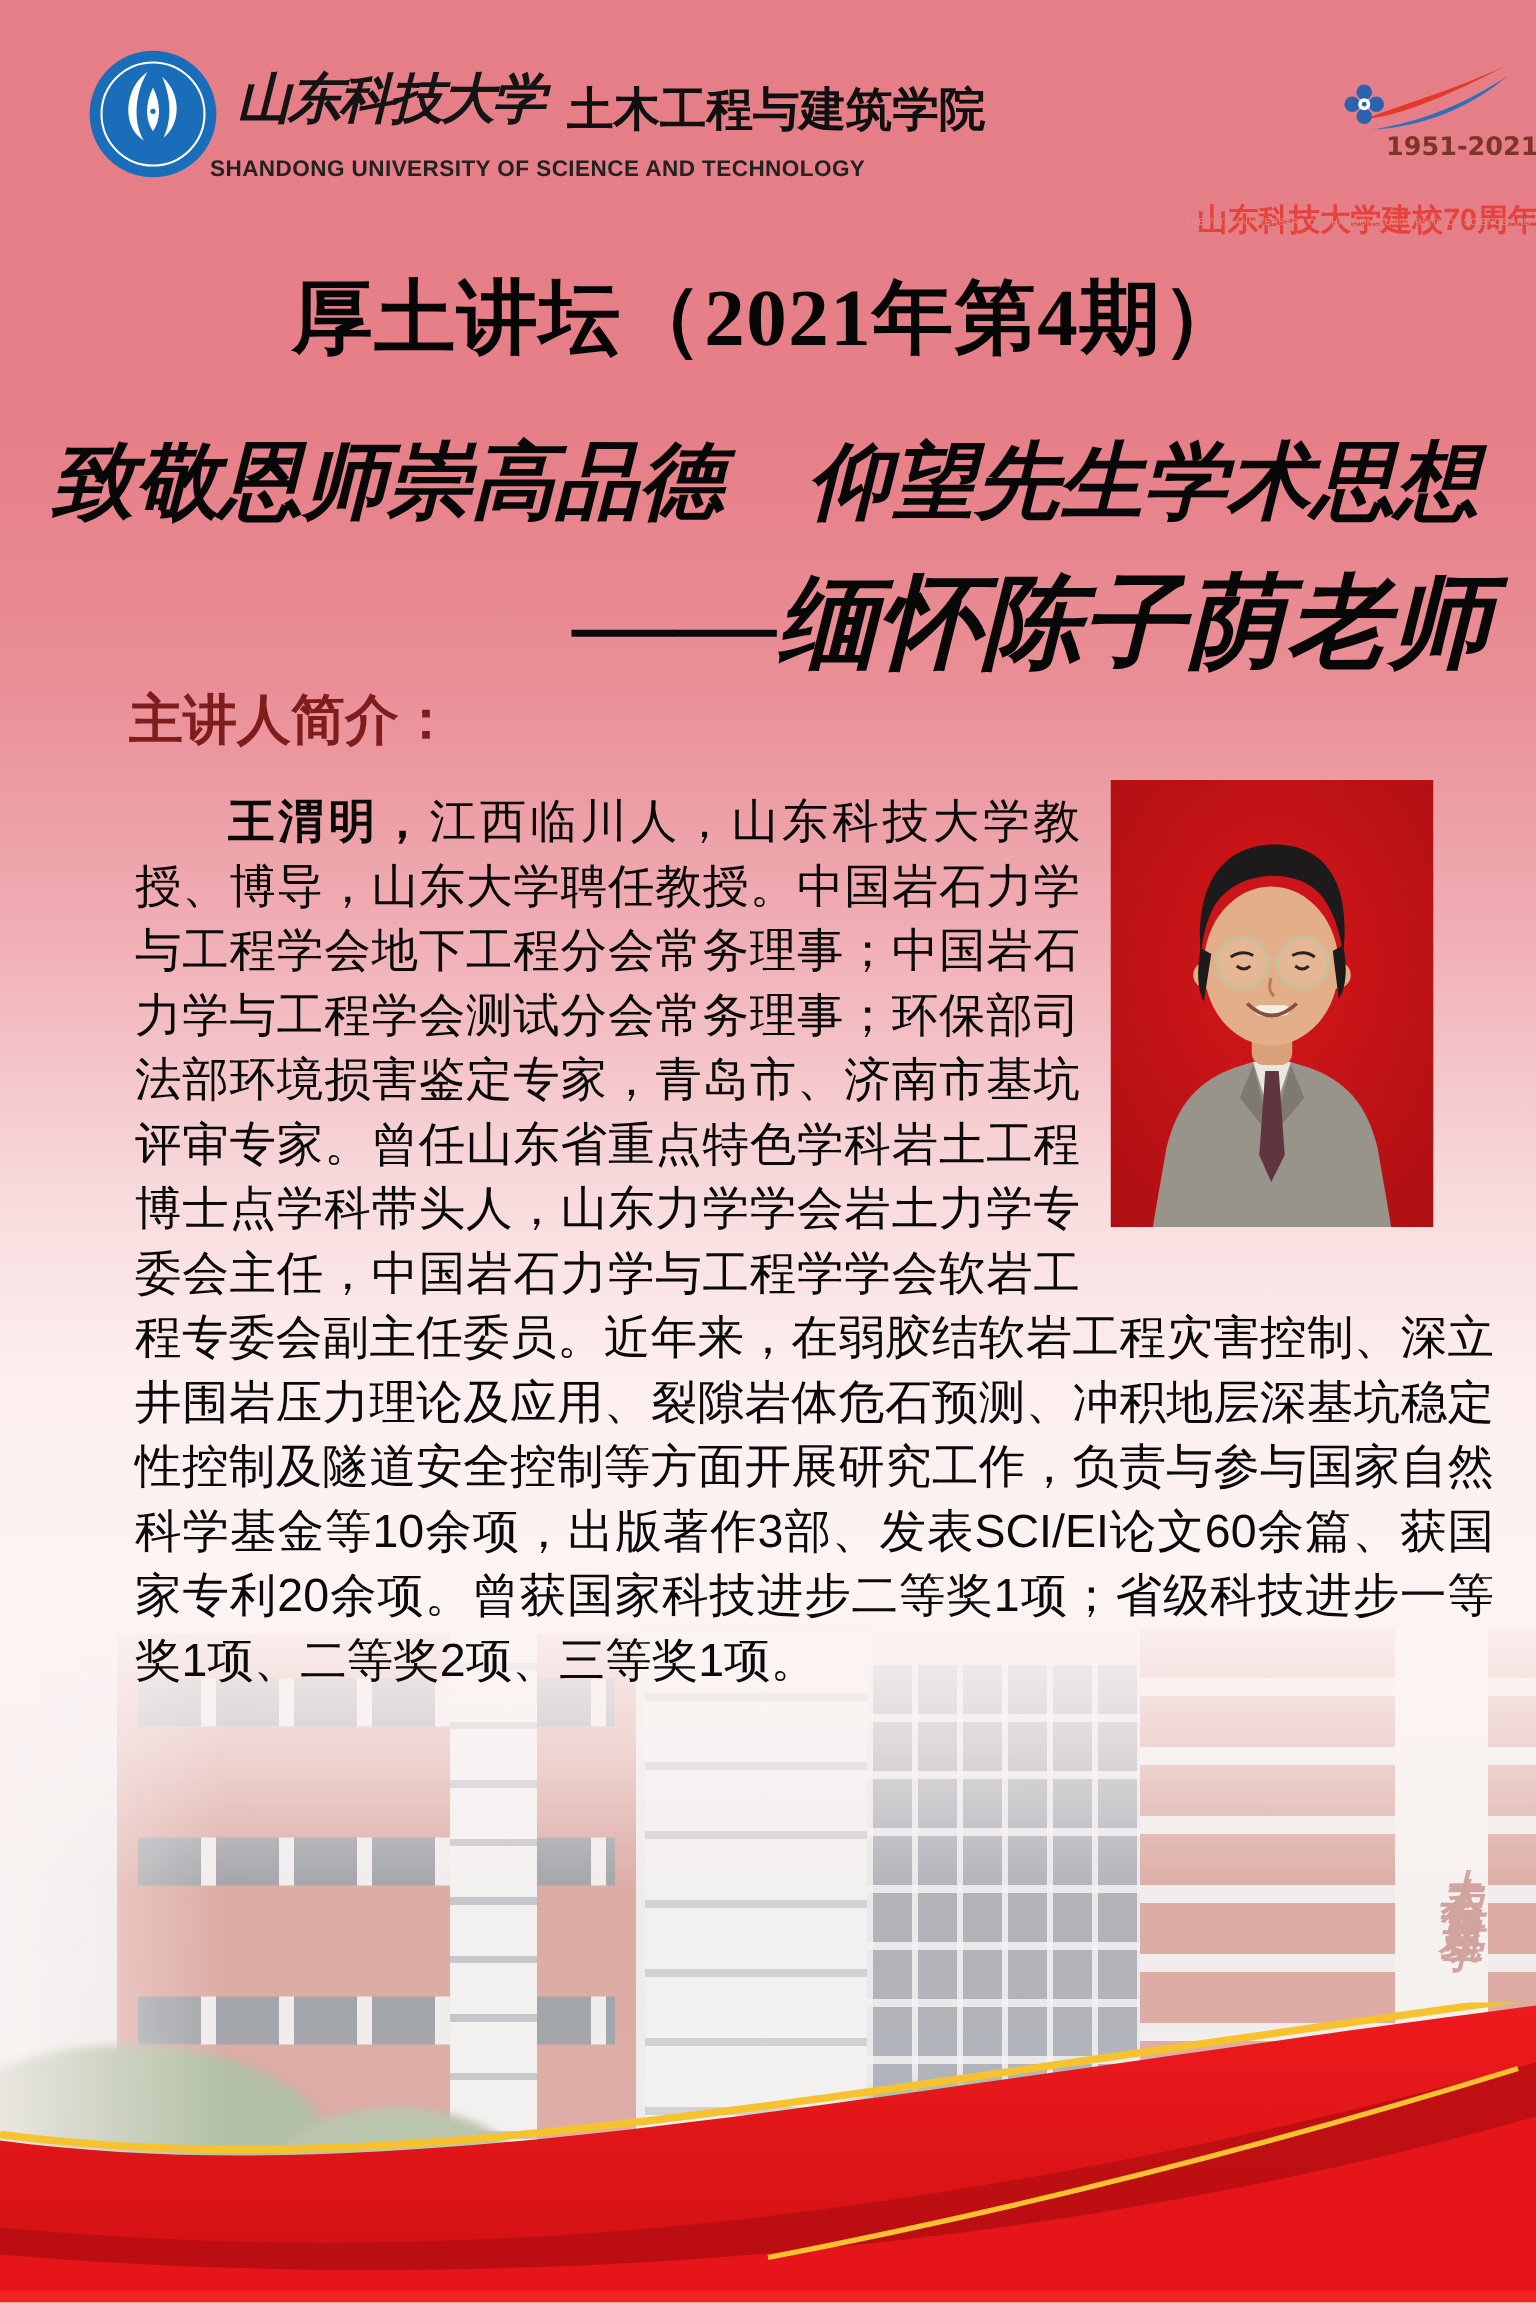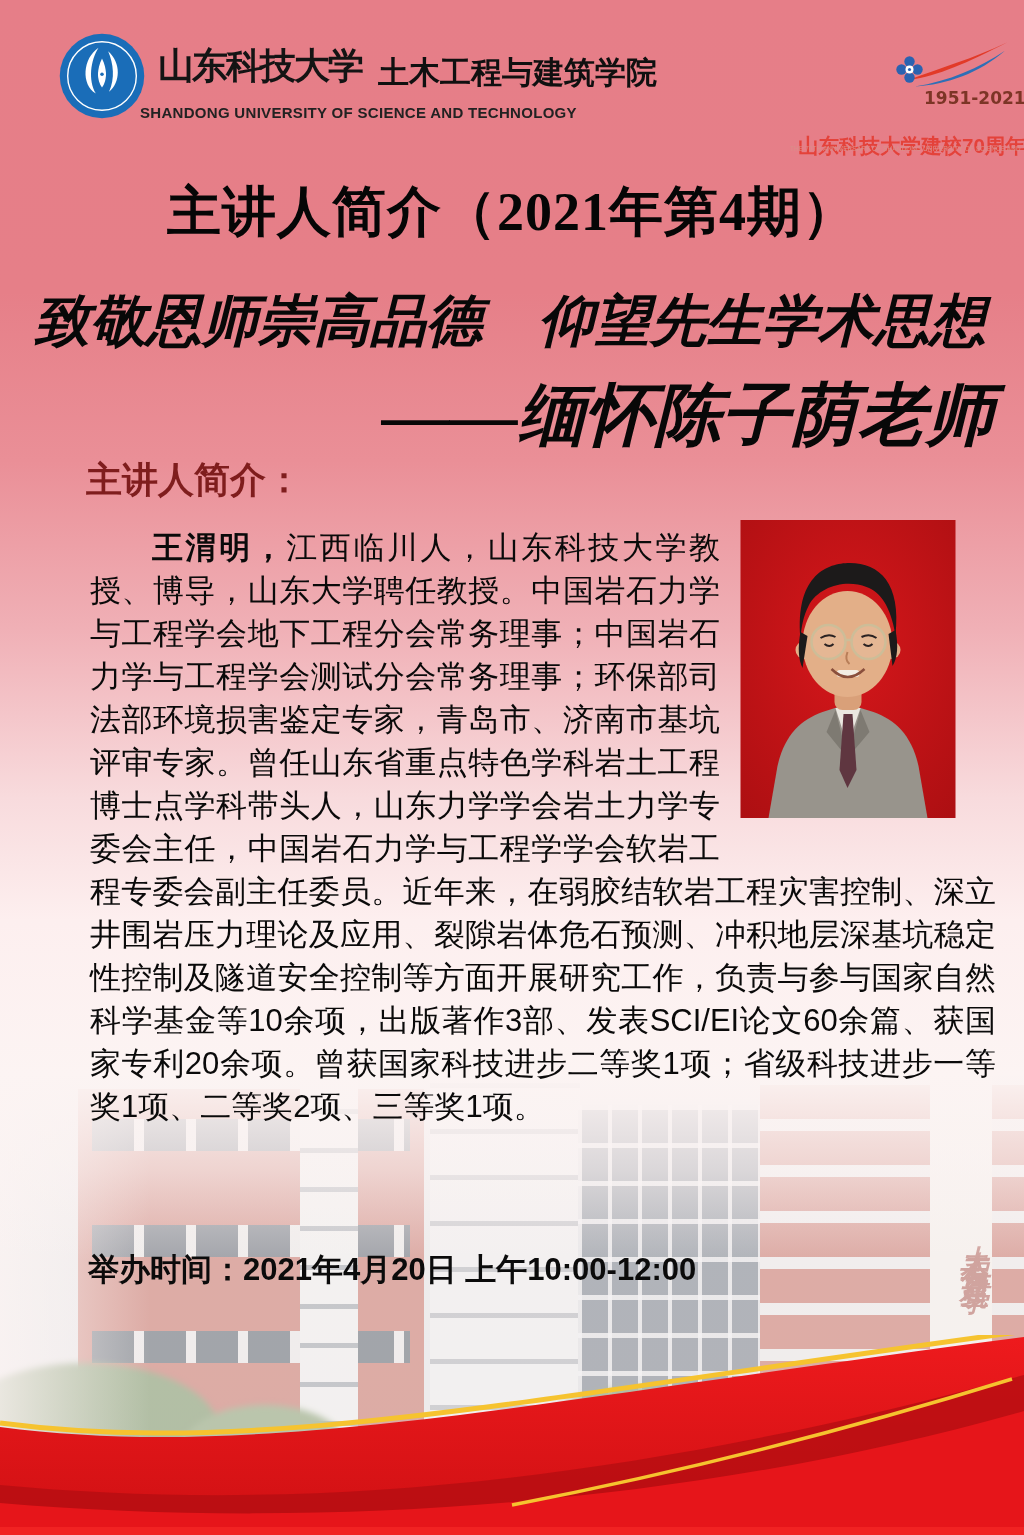--- a/index.html
+++ b/index.html
@@ -36,21 +36,21 @@
     writing-mode:vertical-rl;text-orientation:upright;
     font-family:"Liberation Serif",serif;font-weight:700;font-style:italic;
     font-size:27px;color:#a8574e;padding-top:16px;box-sizing:border-box;text-align:center;letter-spacing:6px;}
   .tree{position:absolute;border-radius:50%;filter:blur(3px);}
   .road{position:absolute;left:0;top:372px;width:1024px;height:28px;background:#b9bdc1;}
   .scene-fade{position:absolute;inset:0;
     background:linear-gradient(180deg,rgba(252,244,243,.97) 0,rgba(252,244,243,.55) 95px,rgba(252,244,243,0) 185px),
                linear-gradient(90deg,rgba(252,244,243,.75) 0,rgba(252,244,243,0) 150px);}
   
   .uni-logo{left:58px;top:32px;width:88px;height:88px;}
-  .uni-zh{left:158px;top:42px;font-size:36px;font-weight:700;
+  .uni-zh{left:158px;top:42px;font-size:36px;font-weight:700;font-style:italic;
     font-family:"Liberation Serif",serif;letter-spacing:-2px;color:#141414;white-space:nowrap;}
   .uni-en{left:140px;top:104px;font-size:15px;font-weight:700;color:#222;letter-spacing:.3px;white-space:nowrap;}
   .college{left:378px;top:52px;font-size:31px;font-weight:900;color:#101010;white-space:nowrap;}
   
   .anniv{left:790px;top:8px;width:228px;height:150px;}
   .anniv-num{position:absolute;left:18px;top:0;font-size:100px;line-height:1;
     font-weight:900;font-style:italic;letter-spacing:-12px;font-family:"DejaVu Sans",sans-serif;
     background:linear-gradient(105deg,#d91c1c 8%,#ef5a1d 35%,#f7941d 60%,#fccf45 85%);
     -webkit-background-clip:text;background-clip:text;color:transparent;}
   .anniv-swoosh{position:absolute;left:118px;top:30px;width:102px;height:56px;}
@@ -147,21 +147,21 @@
     <circle cx="13.5" cy="21.5" r="5.2" fill="#2b62b0"></circle>
     <circle cx="5.5" cy="13.5" r="5.2" fill="#2b62b0"></circle>
     <circle cx="13.5" cy="13.5" r="4" fill="#ffffff"></circle>
     <circle cx="13.5" cy="13.5" r="1.6" fill="#2b62b0"></circle>
   </svg>
   <div class="anniv-years">1951-2021</div>
   <div class="anniv-zh">山东科技大学建校70周年</div>
   <div class="anniv-en">THE 70TH ANNIVERSARY OF SHANDONG UNIVERSITY OF SCIENCE AND TECHNOLOGY</div>
 </div>
 
-<div class="abs main-title">主讲人简介（2021年第4期）</div>
+<div class="abs main-title">厚土讲坛（2021年第4期）</div>
 
 <div class="abs dedi1">致敬恩师崇高品德　仰望先生学术思想</div>
 <div class="abs dedi2">——缅怀陈子荫老师</div>
 
 <div class="abs sp-heading">主讲人简介：</div>
 
 <div class="abs bio">
   <div class="photo-float">
     <svg viewBox="0 0 215 298">
       <defs>
@@ -200,16 +200,13 @@
       <rect x="96" y="150" width="23" height="7" rx="3.5" fill="#f3ede4"></rect>
       <path d="M91,149 Q107,165 124,149" stroke="#8a4f3c" stroke-width="2.5" fill="none"></path>
     </svg>
   </div>
   <p>
     <strong>王渭明，</strong><span>江西临川人，山东科技大学教授、博导，山东大学聘任教授。中国岩石力学与工程学会地下工程分会常务理事；中国岩石力学与工程学会测试分会常务理事；环保部司法部环境损害鉴定专家，青岛市、济南市基坑评审专家。曾任山东省重点特色学科岩土工程博士点学科带头人，山东力学学会岩土力学专委会主任，中国岩石力学与工程学学会软岩工程专委会副主任委员。近年来，在弱胶结软岩工程灾害控制、深立井围岩压力理论及应用、裂隙岩体危石预测、冲积地层深基坑稳定性控制及隧道安全控制等方面开展研究工作，负责与参与国家自然科学基金等10余项，出版著作3部、发表SCI/EI论文60余篇、获国家专利20余项。曾获国家科技进步二等奖1项；省级科技进步一等奖1项、二等奖2项、三等奖1项。</span>
   </p>
 </div>
 
 <div class="abs event">
-  <div class="row">
-    <span>举办时间：</span><span>2021年4月20日 上午10:00-12:00</span>
-  </div>
 </div>
 
 </body></html>

